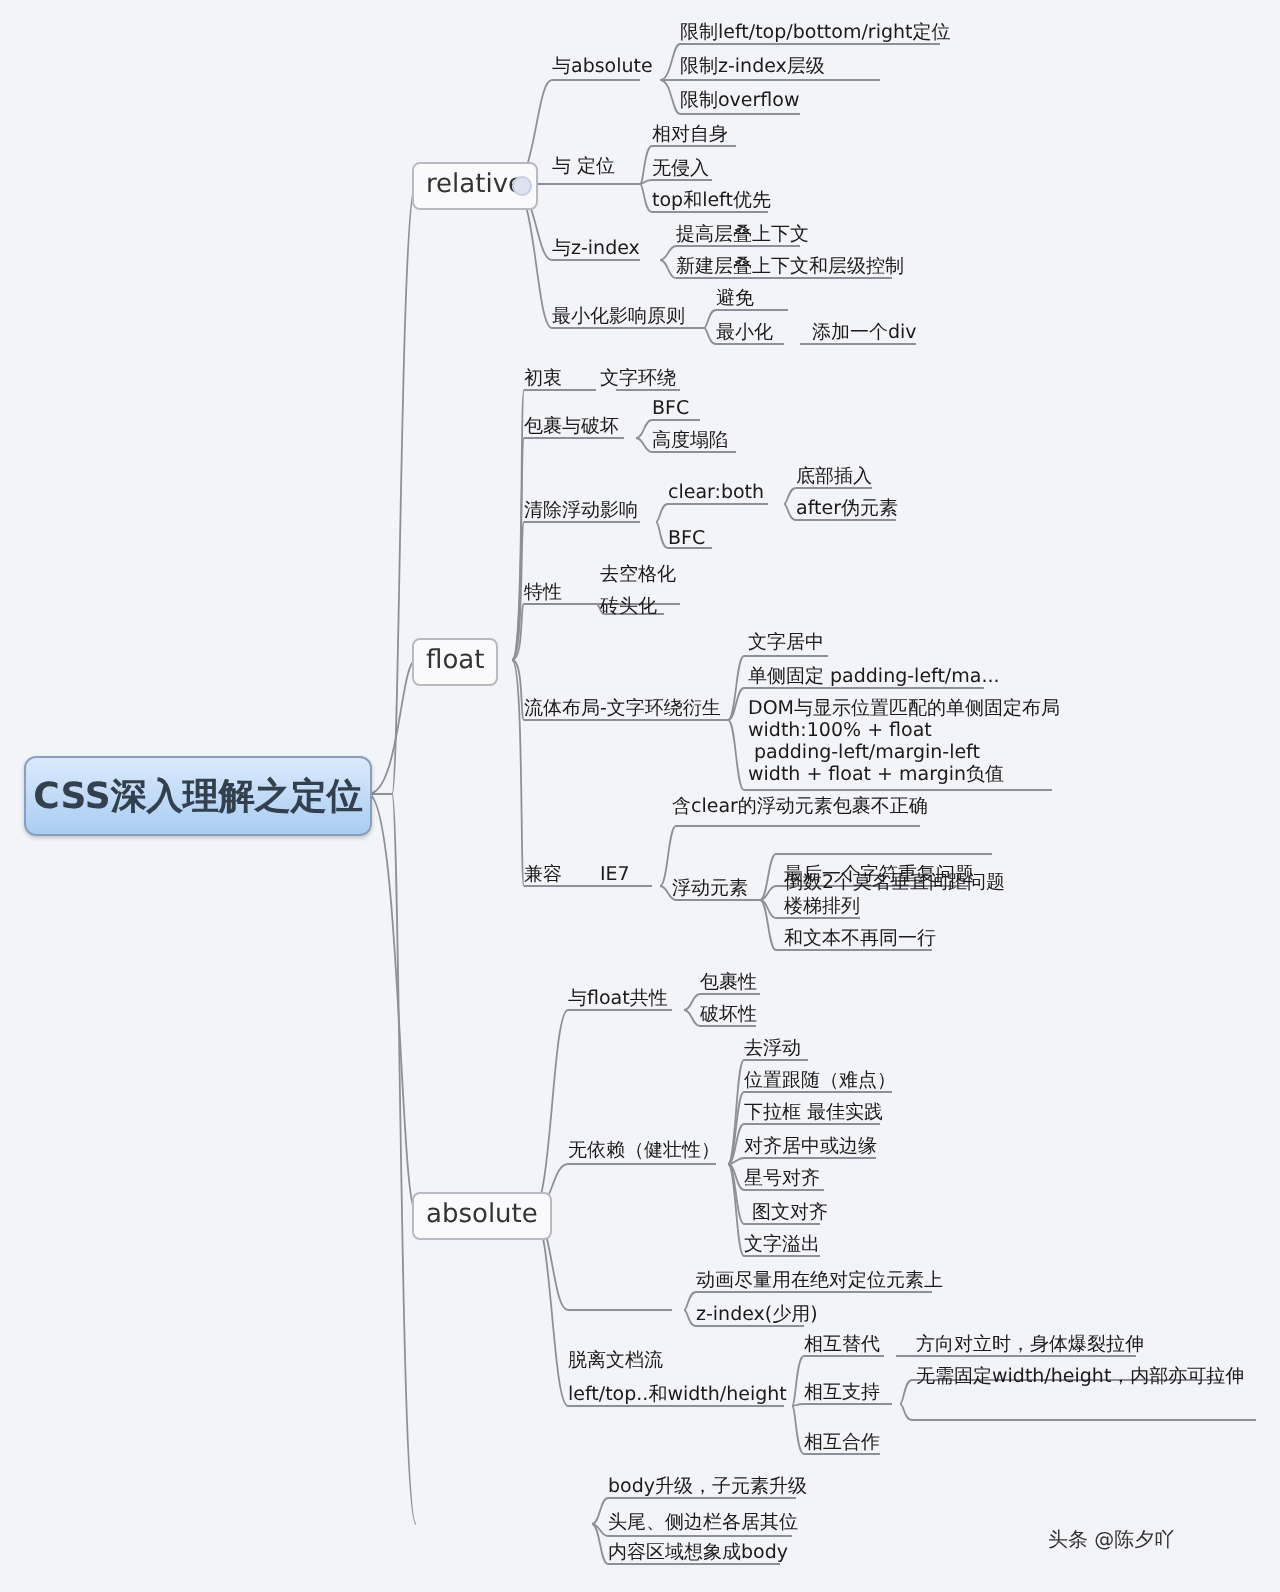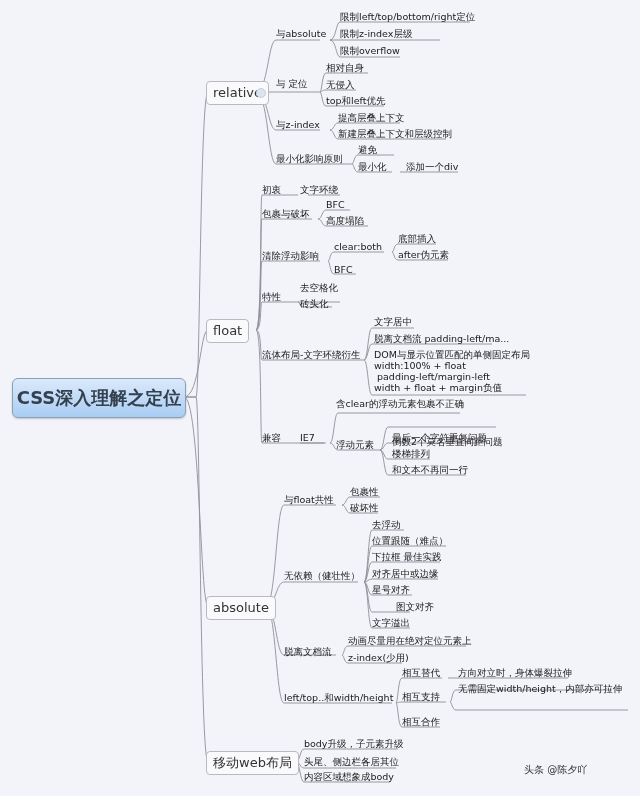--- a/index.html
+++ b/index.html
@@ -96,21 +96,20 @@
 </svg>
 
 <div class="root">
       <span>CSS深入理解之定位</span>
     </div>
 
 <div class="main" style="left:206px;top:81px;"><span>relative</span></div>
 <div class="col" style="left:256px;top:88px;"></div>
 <div class="main" style="left:206px;top:319px;"><span>float</span></div>
 <div class="main" style="left:206px;top:596px;"><span>absolute</span></div>
-<div class="main" style="left:206px;top:751px;"><span>移动web布局</span></div>
 
 <div class="node" style="left:276px;top:28px;">与absolute</div>
 <div class="node" style="left:340px;top:11px;text-align:center;">限制left/top/bottom/right定位</div>
 <div class="node" style="left:340px;top:28px;">限制z-index层级</div>
 <div class="node" style="left:340px;top:45px;text-align:center;">限制overflow</div>
 <div class="node" style="left:276px;top:78px;">与 定位</div>
 <div class="node" style="left:326px;top:62px;">相对自身</div>
 <div class="node" style="left:326px;top:79px;">无侵入</div>
 <div class="node" style="left:326px;top:95px;">top和left优先</div>
 <div class="node" style="left:276px;top:119px;">与z-index</div>
@@ -129,21 +128,21 @@
 <div class="node" style="left:262px;top:250px;">清除浮动影响</div>
 <div class="node" style="left:334px;top:241px;">clear:both</div>
 <div class="node" style="left:334px;top:264px;">BFC</div>
 <div class="node" style="left:398px;top:233px;">底部插入</div>
 <div class="node" style="left:398px;top:249px;">after伪元素</div>
 <div class="node" style="left:262px;top:291px;">特性</div>
 <div class="node" style="left:300px;top:282px;">去空格化</div>
 <div class="node" style="left:300px;top:298px;">砖头化</div>
 <div class="node" style="left:262px;top:349px;">流体布局-文字环绕衍生</div>
 <div class="node" style="left:374px;top:316px;">文字居中</div>
-<div class="node" style="left:374px;top:333px;">脱离文档流 padding-left/ma...</div>
+<div class="node" style="left:374px;top:333px;">单侧固定 padding-left/ma...</div>
 <div class="node" style="left:374px;top:349px;">DOM与显示位置匹配的单侧固定布局</div>
 <div class="node" style="left:374px;top:360px;">width:100% + float</div>
 <div class="node" style="left:374px;top:371px;white-space:pre;"> padding-left/margin-left</div>
 <div class="node" style="left:374px;top:382px;">width + float + margin负值</div>
 <div class="node" style="left:262px;top:432px;">兼容</div>
 <div class="node" style="left:300px;top:432px;">IE7</div>
 <div class="node" style="left:336px;top:398px;">含clear的浮动元素包裹不正确</div>
 <div class="node" style="left:336px;top:439px;">浮动元素</div>
 <div class="node" style="left:392px;top:436px;">倒数2个莫名垂直间距问题</div>
 <div class="node" style="left:392px;top:432px;">最后一个字符重复问题</div>
@@ -152,23 +151,23 @@
 
 <div class="node" style="left:284px;top:494px;">与float共性</div>
 <div class="node" style="left:350px;top:486px;">包裹性</div>
 <div class="node" style="left:350px;top:502px;">破坏性</div>
 <div class="node" style="left:284px;top:570px;">无依赖（健壮性）</div>
 <div class="node" style="left:372px;top:519px;">去浮动</div>
 <div class="node" style="left:372px;top:535px;">位置跟随（难点）</div>
 <div class="node" style="left:372px;top:551px;">下拉框 最佳实践</div>
 <div class="node" style="left:372px;top:568px;">对齐居中或边缘</div>
 <div class="node" style="left:372px;top:584px;">星号对齐</div>
-<div class="node" style="left:396px;top:601px;">图文对齐</div>
+<div class="node" style="left:376px;top:601px;">图文对齐</div>
 <div class="node" style="left:372px;top:617px;">文字溢出</div>
-<div class="node" style="left:284px;top:646px;">脱离文档流</div>
+<div class="node" style="left:284px;top:675px;">脱离文档流</div>
 <div class="node" style="left:348px;top:635px;">动画尽量用在绝对定位元素上</div>
 <div class="node" style="left:348px;top:652px;">z-index(少用)</div>
 <div class="node" style="left:284px;top:692px;">left/top..和width/height</div>
 <div class="node" style="left:402px;top:667px;">相互替代</div>
 <div class="node" style="left:402px;top:691px;">相互支持</div>
 <div class="node" style="left:402px;top:716px;">相互合作</div>
 <div class="node" style="left:458px;top:667px;">方向对立时，身体爆裂拉伸</div>
 <div class="node" style="left:458px;top:683px;">无需固定width/height，内部亦可拉伸</div>
 
 <div class="node" style="left:304px;top:738px;">body升级，子元素升级</div>

